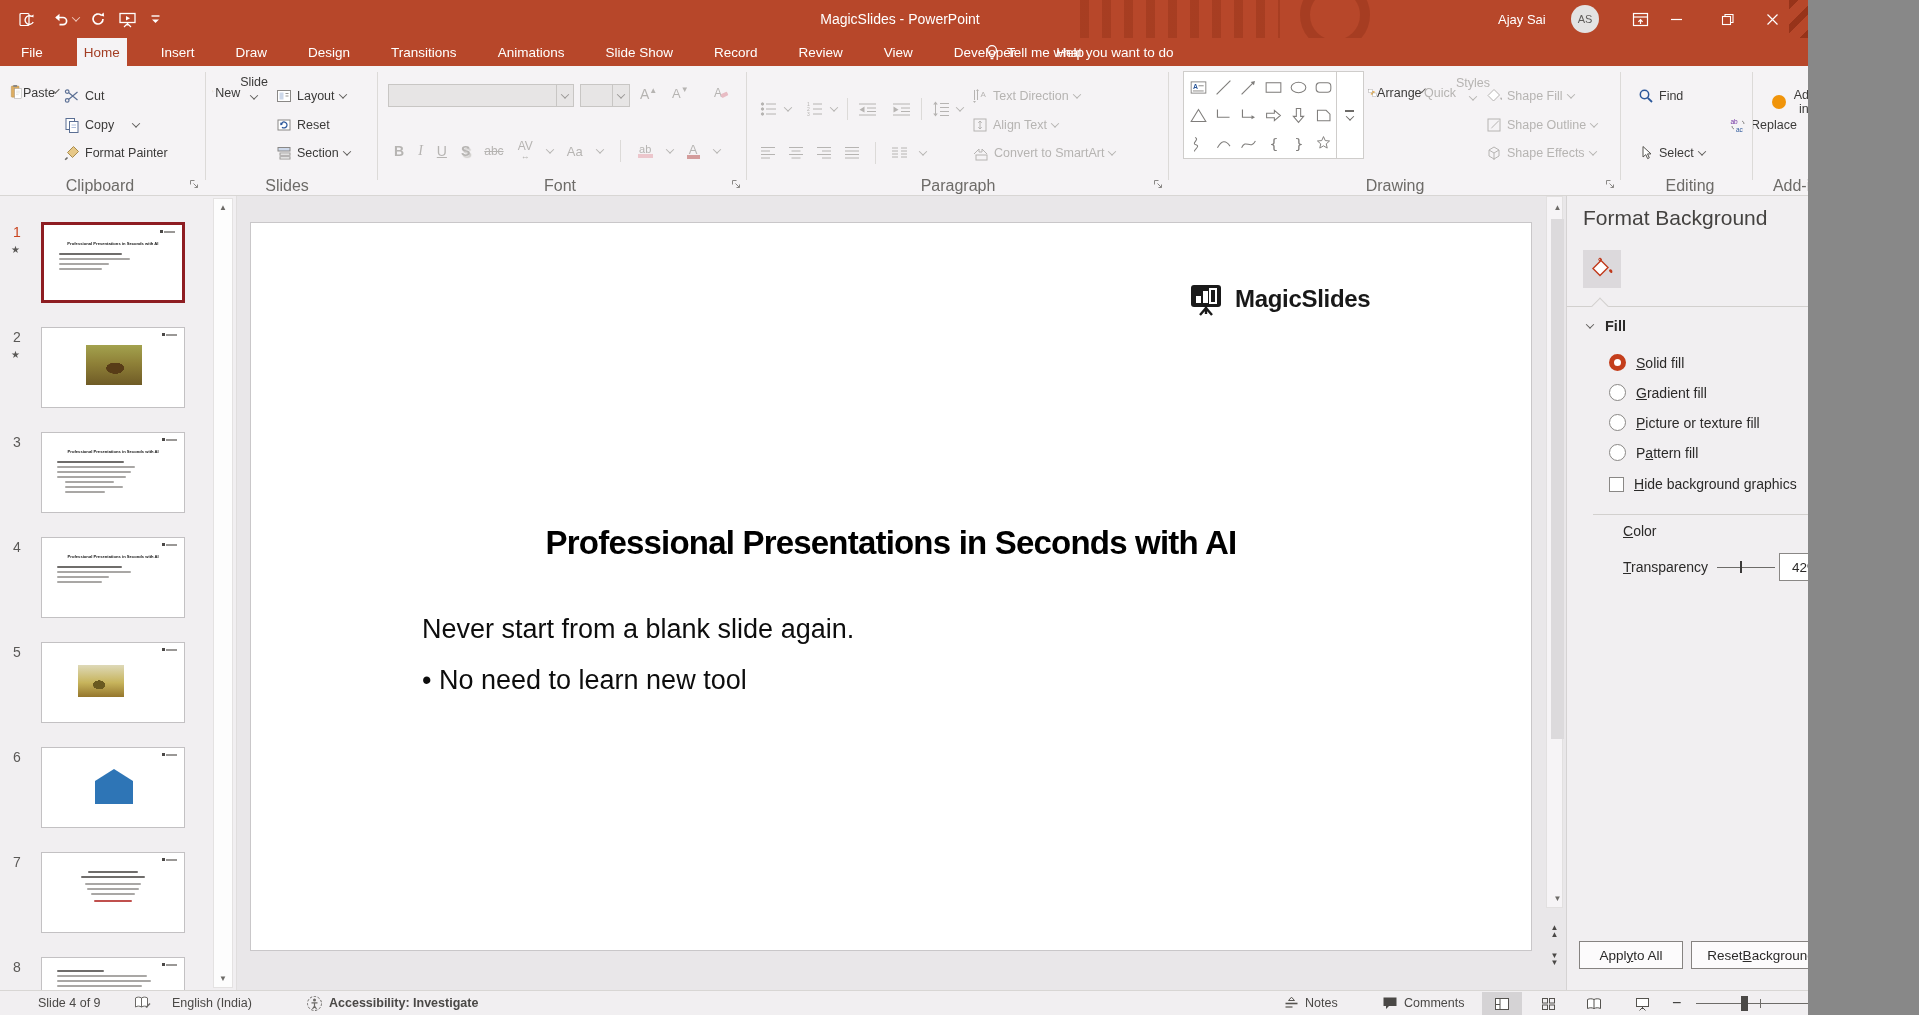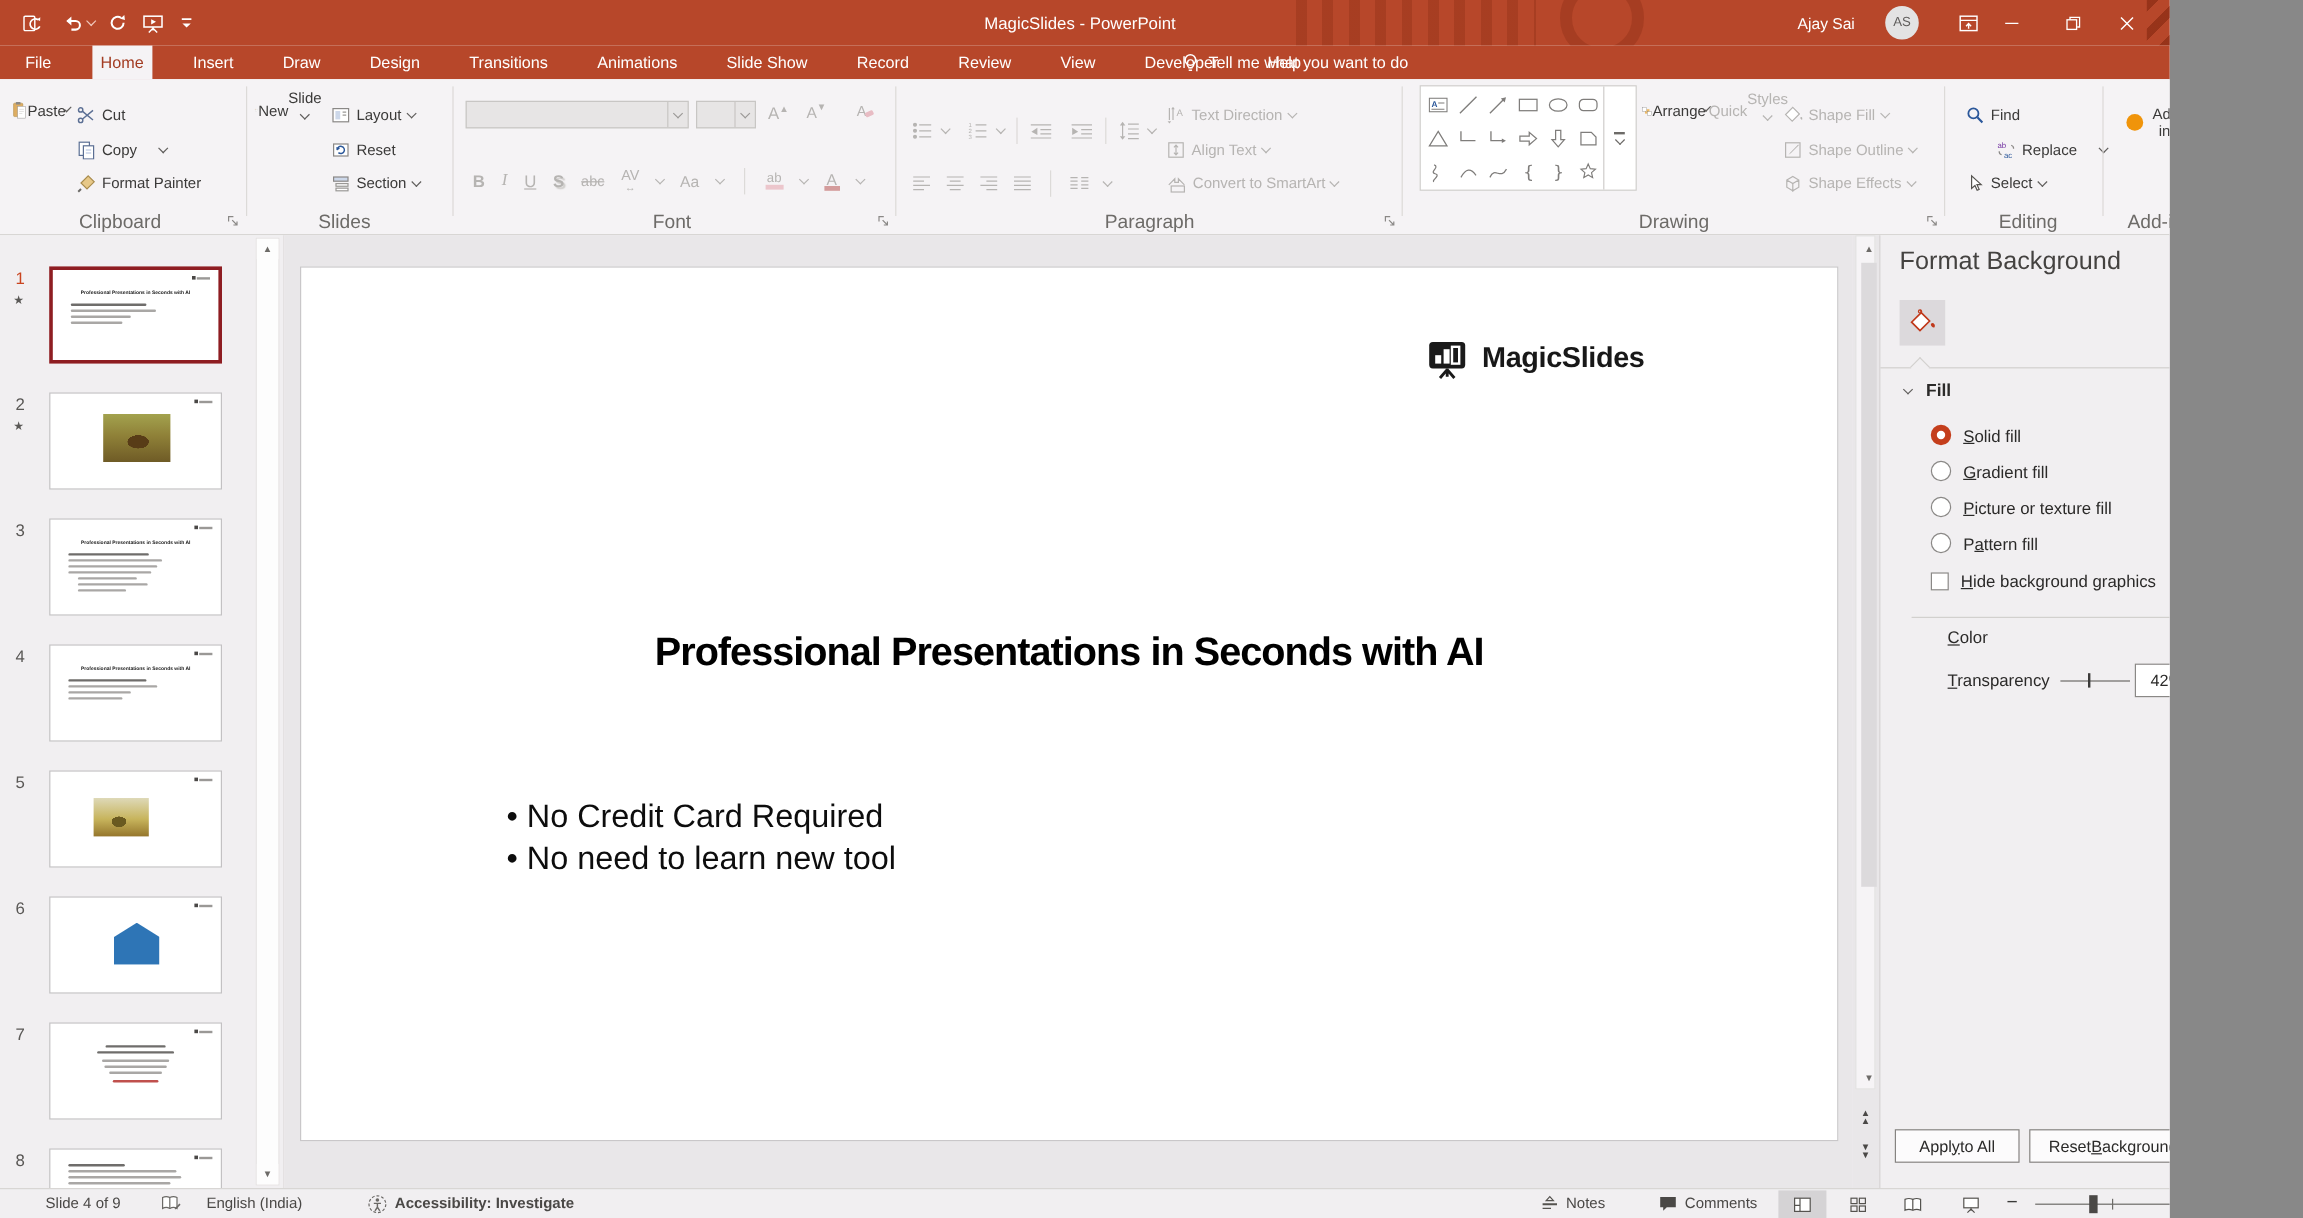--- a/index.html
+++ b/index.html
@@ -728,21 +728,21 @@
 
     <div class="rrow" style="left:1638px;top:22px">
       <span class="ic" style="width:16px;height:16px">
           <svg viewBox="0 0 16 16">
             <circle cx="6.5" cy="6.5" r="4.2" fill="none" stroke="#2b579a" stroke-width="1.5"></circle>
             <line x1="9.8" y1="9.8" x2="14" y2="14" stroke="#2b579a" stroke-width="1.8"></line>
           </svg>
         </span>
       <span>Find</span>
     </div>
-    <div class="rrow" style="left:1664px;top:51px">
+    <div class="rrow" style="left:1730px;top:51px">
       <span class="ic" style="width:16px;height:16px">
           <svg viewBox="0 0 16 16">
             <text x="0.5" y="6.5" font-size="6.5" fill="#7030a0" font-family="Liberation Sans">ab</text>
             <text x="6" y="15" font-size="6.5" fill="#2b579a" font-family="Liberation Sans">ac</text>
             <path d="M12 4 a3 3 0 0 1 2 3 M4 12 a3 3 0 0 1 -2-3" fill="none" stroke="#8a8886"></path>
           </svg>
         </span>
       <span>Replace</span>
       <span class="chv" style="margin-left:14px;color:#5f5d5b"></span>
     </div>
@@ -886,22 +886,22 @@
               <rect x="2" y="4" width="30" height="22" rx="3" fill="#1a1a1a"></rect>
               <rect x="7" y="15" width="5" height="7" fill="#fff"></rect>
               <rect x="14" y="10" width="5" height="12" fill="#fff"></rect>
               <rect x="21" y="8" width="6" height="14" fill="none" stroke="#fff" stroke-width="2"></rect>
               <path d="M17 26 v7 M17 27 l-6 7 M17 27 l6 7" stroke="#1a1a1a" stroke-width="2.4" fill="none"></path>
             </svg>
           </span>
         <span class="word">MagicSlides</span>
       </div>
       <div id="slide-title">Professional Presentations in Seconds with AI</div>
+      <div id="slide-sub">Never start from a blank slide again.</div>
       <div id="slide-bullets">
-          <div>• No Credit Card Required</div>
           <div>• No need to learn new tool</div>
         </div>
     </div>
   </div>
 
   <div id="vscroll">
     <div id="vtrack">
       <div class="varrow" style="top:1px">▲</div>
       <div id="vthumb"></div>
       <div class="varrow" style="top:692px">▼</div>

